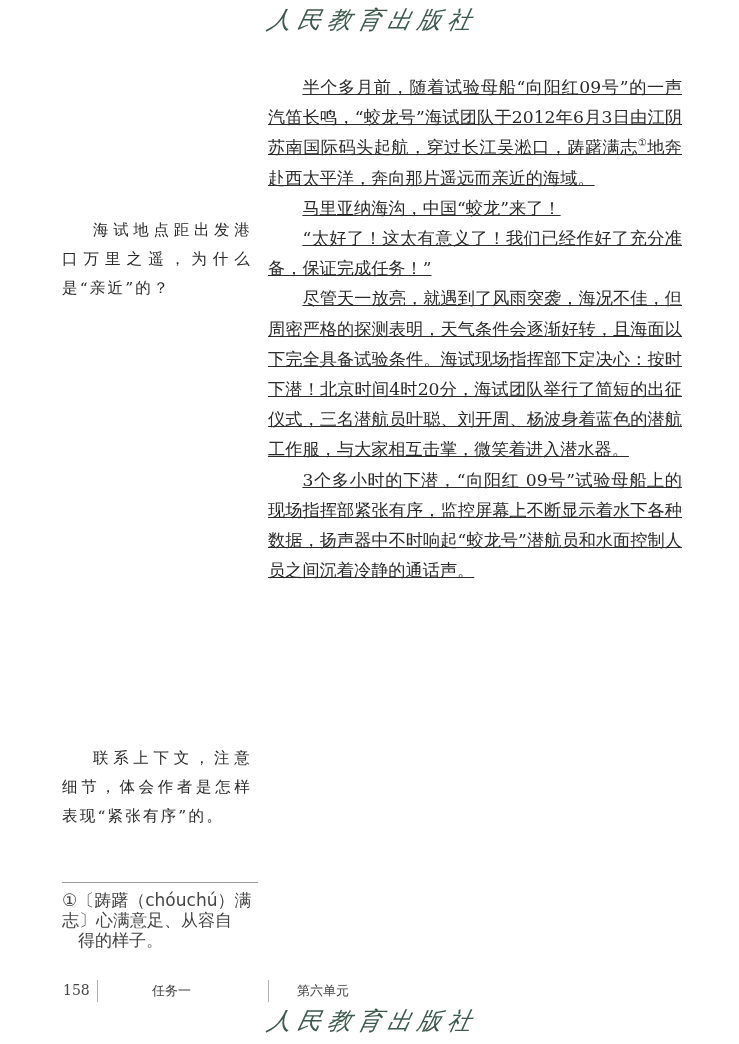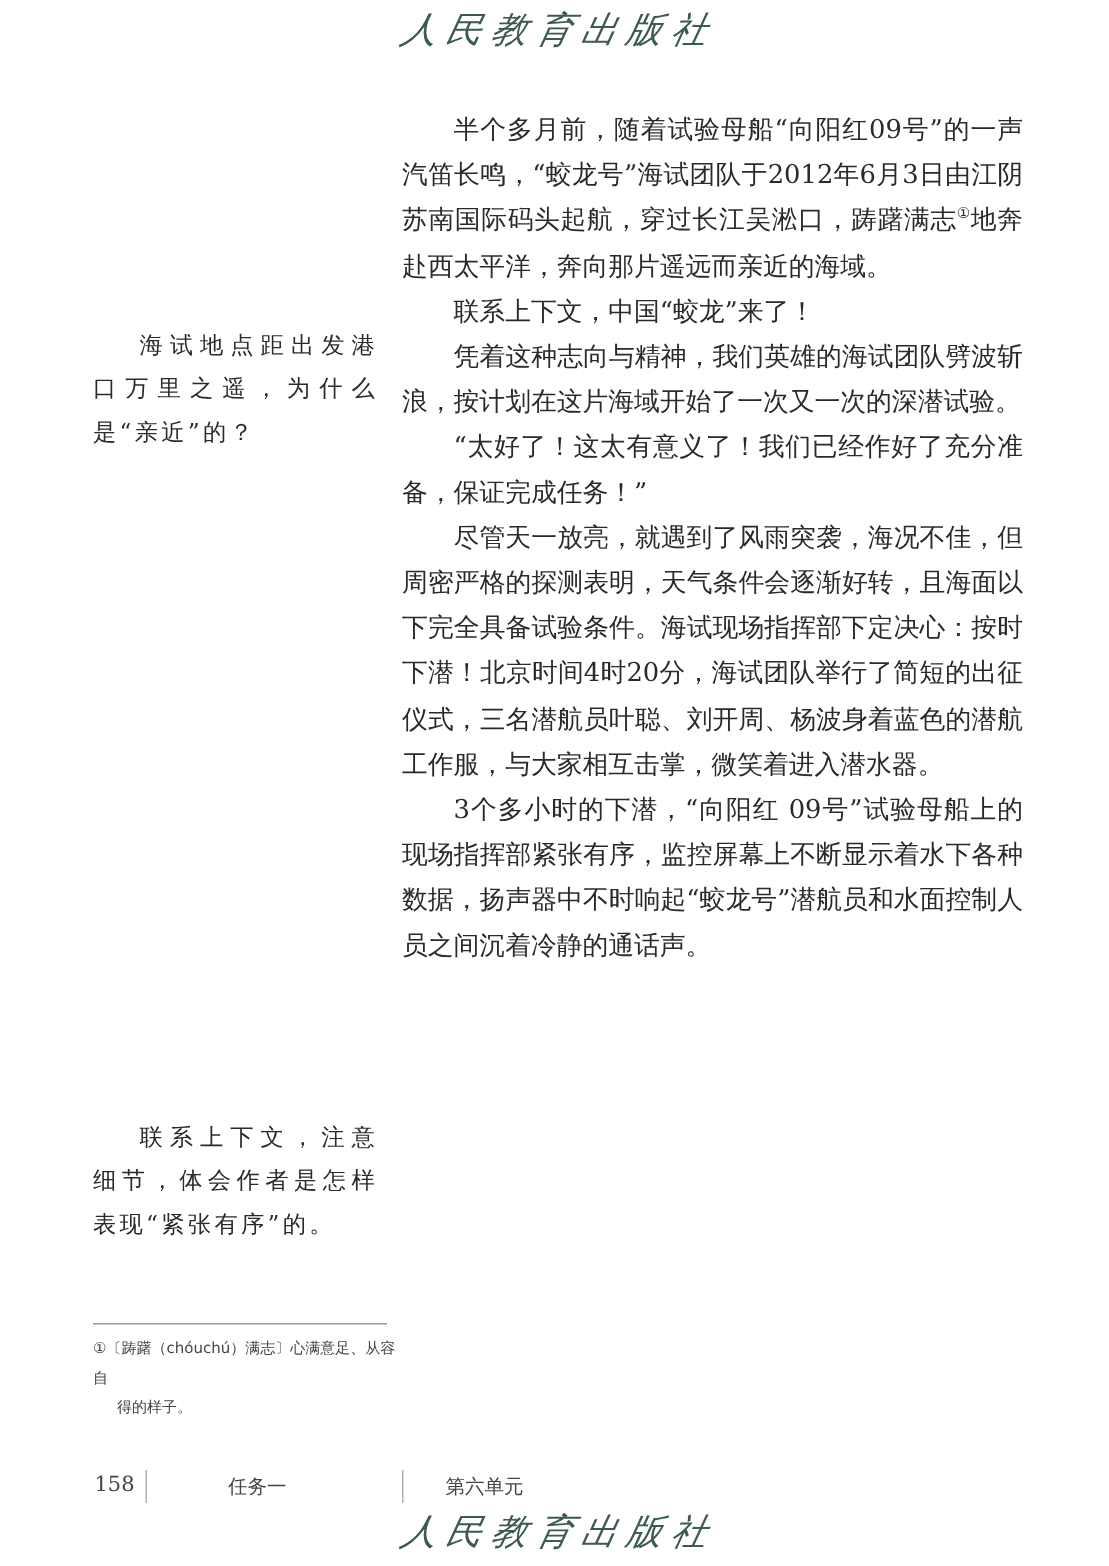--- a/index.html
+++ b/index.html
@@ -10,57 +10,56 @@
     .logo {
       position: absolute; left: 268px; width: 210px; height: 32px;
       font-family: "DejaVu Serif", serif; font-style: italic; font-size: 24px;
       letter-spacing: 6px; color: #3d5a4e; white-space: nowrap; transform: skewX(-12deg);
     }
     .logo.top { top: 4px; }
     .logo.bottom { top: 1005px; }
 
     .main-col {
       position: absolute; left: 268px; top: 72px; width: 414px;
-      font-size: 17.2px; line-height: 30.2px; text-align: justify;
+      font-size: 17.2px; line-height: 30.2px; text-align: justify; text-decoration: underline;
     }
     .main-col p { margin: 0; text-indent: 2em; }
     .sup { font-size: 10px; vertical-align: super; line-height: 0; }
 
     .side-note {
       position: absolute; left: 62px; width: 190px; font-size: 15.5px; line-height: 29px;
       letter-spacing: 2.2px; color: #2a2a2a; text-align: justify;
     }
     .side-note p { margin: 0; text-indent: 2em; }
     .note1 { top: 172px; margin-top: 44px; }
     .note2 { top: 744px; }
 
     .fn-rule { position: absolute; left: 62px; top: 882px; width: 196px; height: 1px; background: #9a9a9a; }
     .footnote {
-      position: absolute; left: 62px; top: 890px; width: 210px; font-size: 10px; line-height: 20px;
+      position: absolute; left: 62px; top: 890px; width: 210px; font-size: 17px; line-height: 20px;
       color: #444; font-family: "DejaVu Sans", sans-serif;
     }
-    .footnote .cont { padding-left: 16px; display: block; font-family: Liberation Mono, monospace; }
+    .footnote .cont { padding-left: 16px; display: block; }
 
     .footer { position: absolute; top: 980px; left: 0; width: 598px; height: 24px; font-size: 13px; color: #444; }
     .page-num { position: absolute; left: 63px; top: 2px; font-size: 14px; }
     .sep { position: absolute; top: 0; width: 1px; height: 22px; background: #b0b0b0; }
     .sep1 { left: 97px; }
     .sep2 { left: 268px; }
     .task { position: absolute; left: 112px; top: 2px; margin-left: 40px; }
     .unit { position: absolute; left: 297px; top: 2px; }
   </style>
 </head>
 <body>
 
 <div class="logo top">人民教育出版社</div>
 
 <div class="main-col">
   <p><span>半个多月前，随着试验母船“向阳红09号”的一声汽笛长鸣，“蛟龙号”海试团队于2012年6月3日由江阴苏南国际码头起航，穿过长江吴淞口，踌躇满志</span><span class="sup">①</span><span>地奔赴西太平洋，奔向那片遥远而亲近的海域。</span></p>
-  <p>联系上下文，中国“蛟龙”来了！</p>
-  <p>凭着这种志向与精神，我们英雄的海试团队劈波斩浪，按计划在这片海域开始了一次又一次的深潜试验。</p>
+  <p>马里亚纳海沟，中国“蛟龙”来了！</p>
   <p>“太好了！这太有意义了！我们已经作好了充分准备，保证完成任务！”</p>
   <p>尽管天一放亮，就遇到了风雨突袭，海况不佳，但周密严格的探测表明，天气条件会逐渐好转，且海面以下完全具备试验条件。海试现场指挥部下定决心：按时下潜！北京时间4时20分，海试团队举行了简短的出征仪式，三名潜航员叶聪、刘开周、杨波身着蓝色的潜航工作服，与大家相互击掌，微笑着进入潜水器。</p>
   <p>3个多小时的下潜，“向阳红 09号”试验母船上的现场指挥部紧张有序，监控屏幕上不断显示着水下各种数据，扬声器中不时响起“蛟龙号”潜航员和水面控制人员之间沉着冷静的通话声。</p>
 </div>
 
 <div class="side-note note1">
   <p>海试地点距出发港口万里之遥，为什么是“亲近”的？</p>
 </div>
 
 <div class="side-note note2">

